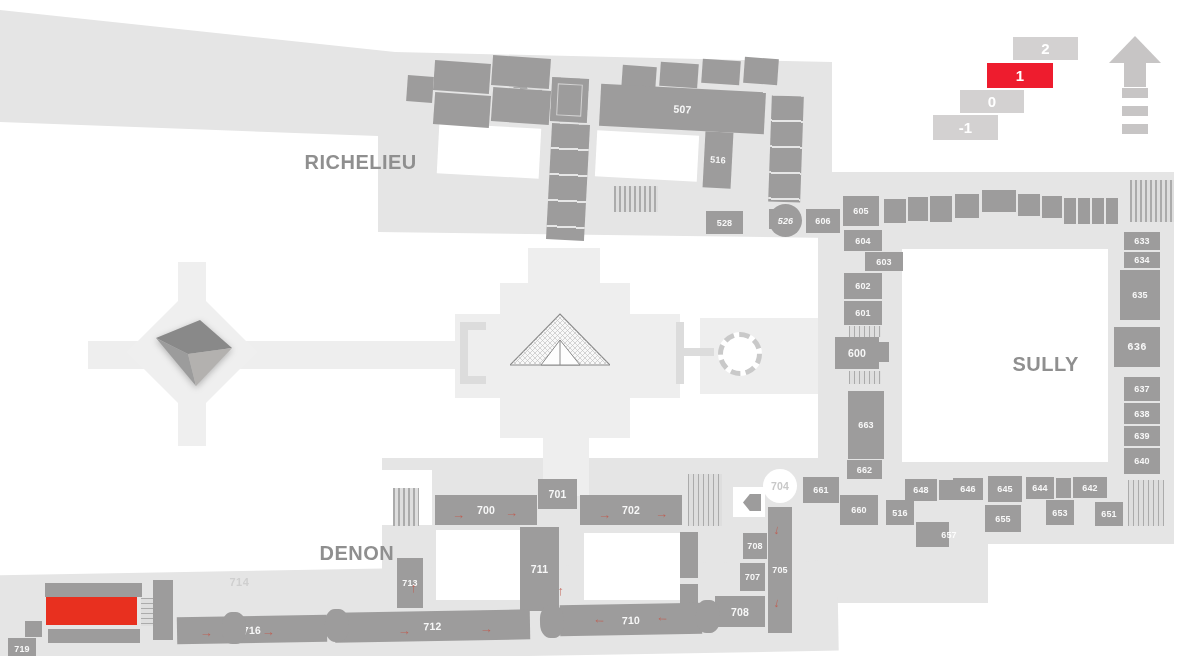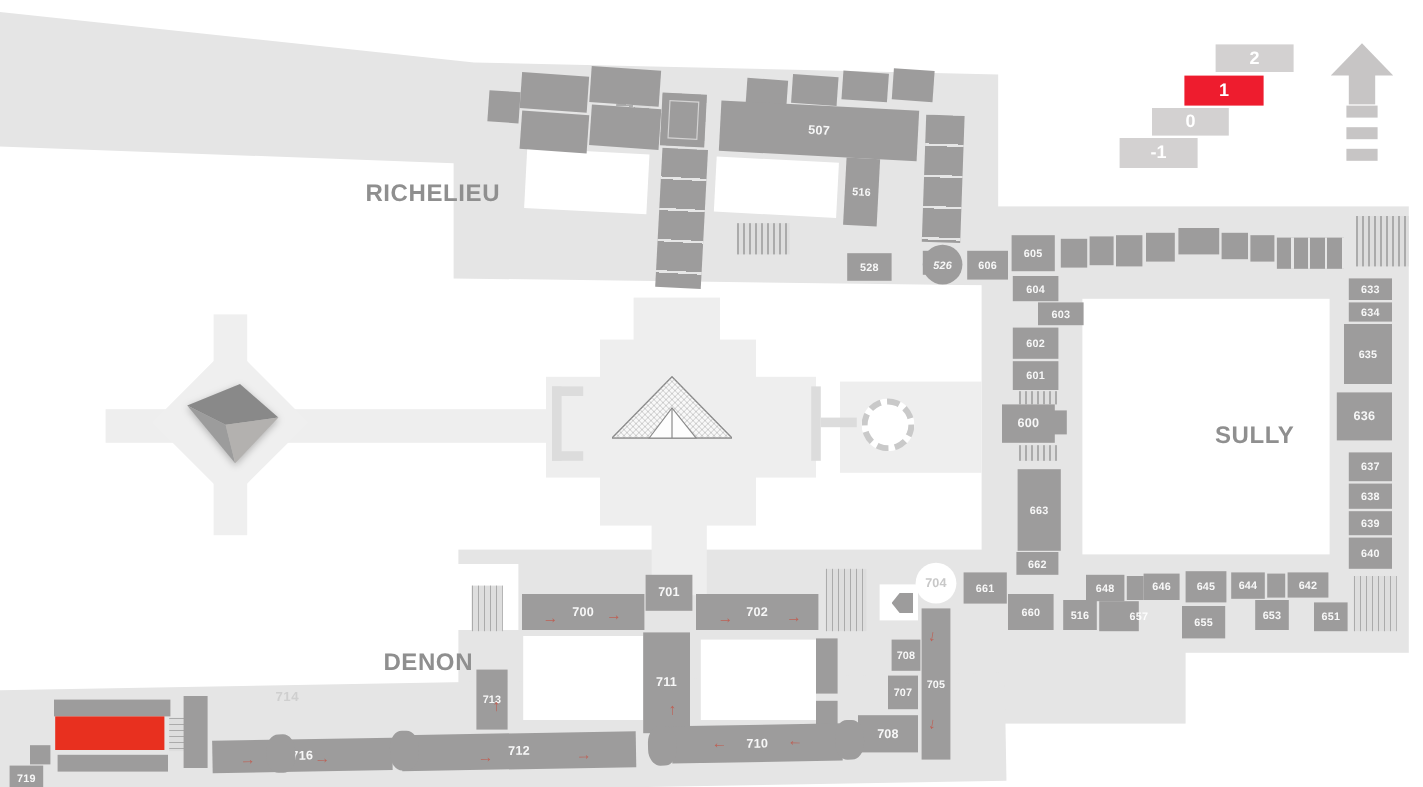--- a/index.html
+++ b/index.html
@@ -116,36 +116,36 @@
       <div class="room" style="left: 803px; top: 477px; width: 36px; height: 26px;">661</div>
       <div class="room" style="left: 840px; top: 495px; width: 38px; height: 30px;">660</div>
       <div class="room" style="left: 905px; top: 479px; width: 32px; height: 22px;">648</div>
       <div class="room" style="left: 939px; top: 480px; width: 14px; height: 20px;"></div>
       <div class="room" style="left: 953px; top: 478px; width: 30px; height: 22px;">646</div>
       <div class="room" style="left: 988px; top: 476px; width: 34px; height: 26px;">645</div>
       <div class="room" style="left: 1026px; top: 477px; width: 28px; height: 22px;">644</div>
       <div class="room" style="left: 1056px; top: 478px; width: 15px; height: 20px;"></div>
       <div class="room" style="left: 1073px; top: 477px; width: 34px; height: 21px;">642</div>
       <div class="room" style="left: 886px; top: 500px; width: 28px; height: 25px;">516</div>
-      <div class="room" style="left: 916px; top: 501px; width: 32px; height: 25px; padding-left: 33px;">657</div>
+      <div class="room" style="left: 916px; top: 522px; width: 32px; height: 25px; padding-left: 33px;">657</div>
       <div class="room" style="left: 985px; top: 505px; width: 36px; height: 27px;">655</div>
       <div class="room" style="left: 1046px; top: 500px; width: 28px; height: 25px;">653</div>
       <div class="room" style="left: 1095px; top: 502px; width: 28px; height: 24px;">651</div>
       <div class="room" style="left: 1124px; top: 232px; width: 36px; height: 18px;">633</div>
       <div class="room" style="left: 1124px; top: 252px; width: 36px; height: 16px;">634</div>
       <div class="room" style="left: 1120px; top: 270px; width: 40px; height: 50px;">635</div>
-      <div class="room big" style="left: 1114px; top: 327px; width: 46px; height: 40px;">636</div>
+      <div class="room big" style="left: 1114px; top: 327px; width: 46px; height: 40px; font-family: Liberation Mono, monospace;">636</div>
       <div class="room" style="left: 1124px; top: 377px; width: 36px; height: 24px;">637</div>
       <div class="room" style="left: 1124px; top: 403px; width: 36px; height: 21px;">638</div>
       <div class="room" style="left: 1124px; top: 426px; width: 36px; height: 20px;">639</div>
       <div class="room" style="left: 1124px; top: 448px; width: 36px; height: 26px;">640</div>
       <div class="room big" style="left: 435px; top: 495px; width: 102px; height: 30px;">700</div>
       <div class="room big" style="left: 538px; top: 479px; width: 39px; height: 30px;">701</div>
       <div class="room big" style="left: 580px; top: 495px; width: 102px; height: 30px;">702</div>
-      <div class="room big" style="left: 536px; top: 527px; width: 39px; height: 84px;">711</div>
+      <div class="room big" style="left: 520px; top: 527px; width: 39px; height: 84px;">711</div>
       <div class="room" style="left: 397px; top: 558px; width: 26px; height: 50px;">713</div>
       <div class="room" style="left: 680px; top: 532px; width: 18px; height: 46px;"></div>
       <div class="room" style="left: 680px; top: 584px; width: 18px; height: 44px;"></div>
       <div class="room light-circle" style="left: 763px; top: 469px; width: 34px; height: 34px;">704</div>
       <div class="room pointer" style="left: 743px; top: 494px; width: 18px; height: 17px;"></div>
       <div class="room" style="left: 768px; top: 507px; width: 24px; height: 126px;">705</div>
       <div class="room" style="left: 743px; top: 533px; width: 24px; height: 26px;">708</div>
       <div class="room" style="left: 740px; top: 563px; width: 25px; height: 28px;">707</div>
       <div class="room big" style="left: 715px; top: 596px; width: 50px; height: 31px;">708</div>
       <div class="room big" style="left: 177px; top: 616px; width: 150px; height: 27px; transform: rotate(-1deg);">716</div>

